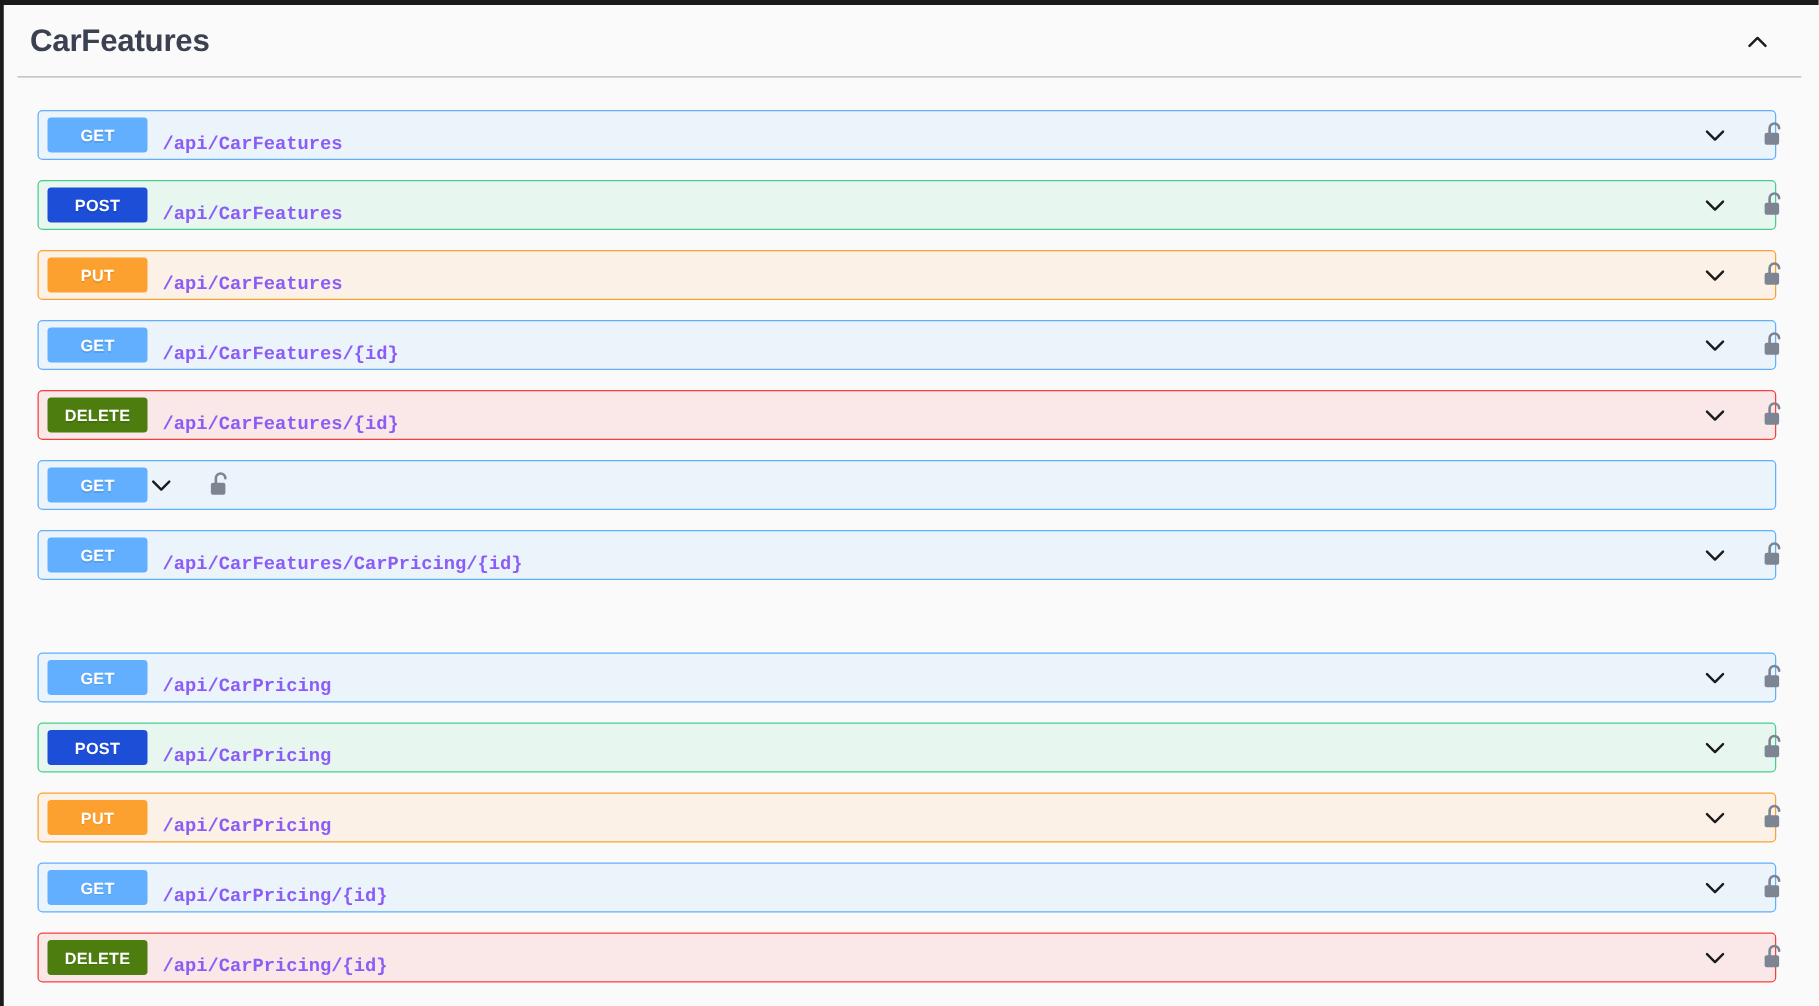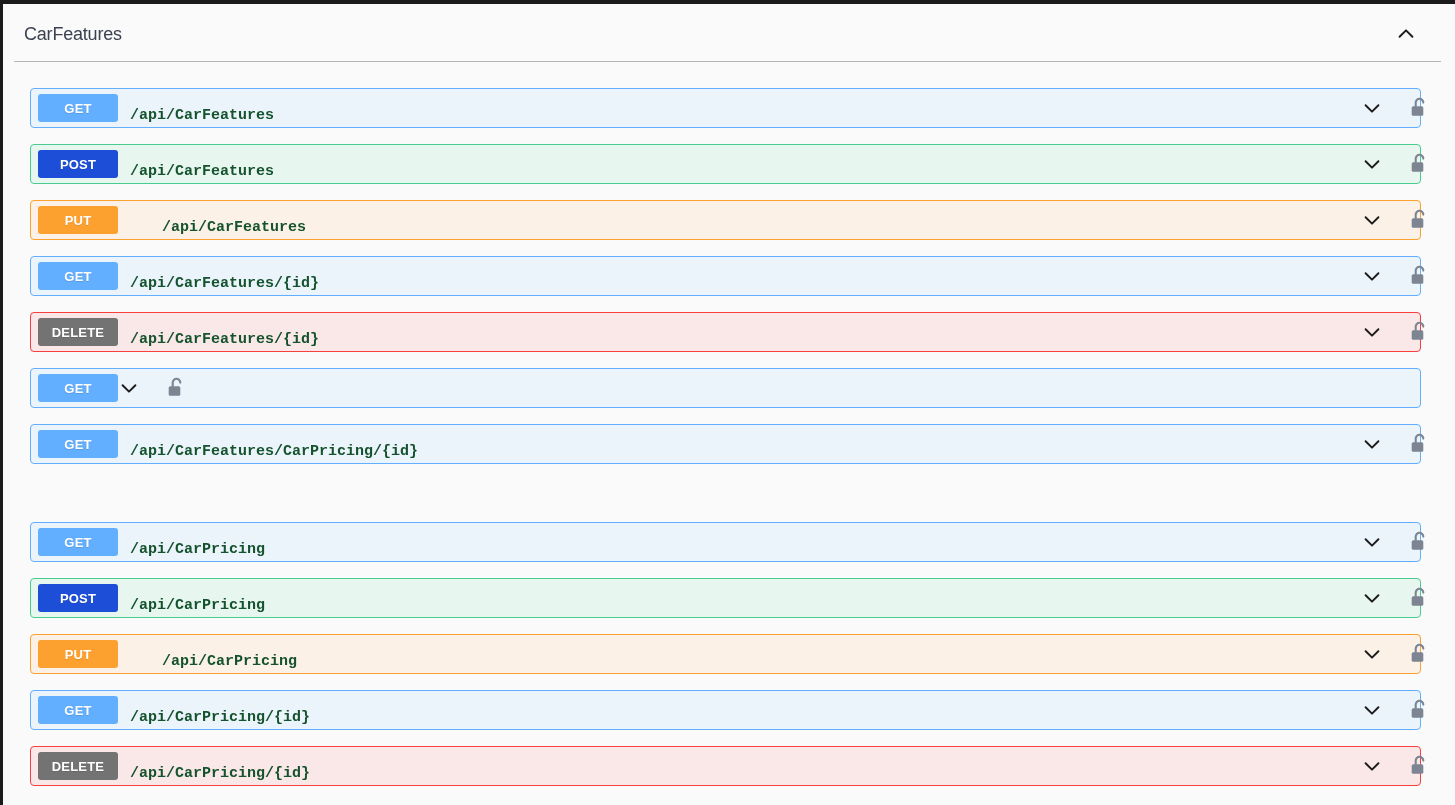--- a/index.html
+++ b/index.html
@@ -49,22 +49,22 @@
     align-items: center;
     justify-content: space-between;
     margin: 0 14px 0 14px;
     padding: 12px 2px 10px 10px;
     border-bottom: 1px solid #b5b5b5;
     cursor: pointer;
     height: 58px;
   }
 
   .tag-title {
-    font-size: 18px;
-    font-weight: normal;
+    font-size: 25px;
+    font-weight: bold;
     font-family: "Liberation Sans", sans-serif;
     color: #3b4151;
     letter-spacing: -0.2px;
     line-height: 1;
   }
 
   .chev {
     width: 22px;
     height: 22px;
     display: inline-block;
@@ -104,21 +104,21 @@
     color: #ffffff;
     text-shadow: 0 1px 0 rgba(0,0,0,.1);
     letter-spacing: 0.2px;
   }
 
   .op-path {
     margin-left: 12px;
     font-family: "Liberation Mono", monospace;
     font-size: 15px;
     font-weight: bold;
-    color: #14532d;
+    color: #8b5cf6;
     white-space: nowrap;
     flex: 1 1 auto;
     margin-top: 14px;
   }
 
   .op-right {
     display: flex;
     align-items: center;
     flex: 0 0 auto;
     margin-right: 4px;
@@ -136,23 +136,23 @@
   .lock svg { display: block; width: 100%; height: 100%; }
 
   
   .m-get   .op-method { background: #61affe; }
   .m-get           { background: #ebf3fb; border-color: #61affe; }
 
   .m-post  .op-method { background: #1d4ed8; }
   .m-post          { background: #e8f6f0; border-color: #49cc90; }
 
   .m-put   .op-method { background: #fca130; }
-  .m-put           { background: #fbf1e6; border-color: #fca130; gap: 32px; }
-
-  .m-delete .op-method { background: #737373; }
+  .m-put           { background: #fbf1e6; border-color: #fca130; }
+
+  .m-delete .op-method { background: #4d7c0f; }
   .m-delete        { background: #fae7e7; border-color: #f93e3e; }
 </style>
 </head>
 <body>
 
 <div class="top-edge"></div>
 <div class="left-edge"></div>
 
 <div class="page">
   <div id="sections-root">

